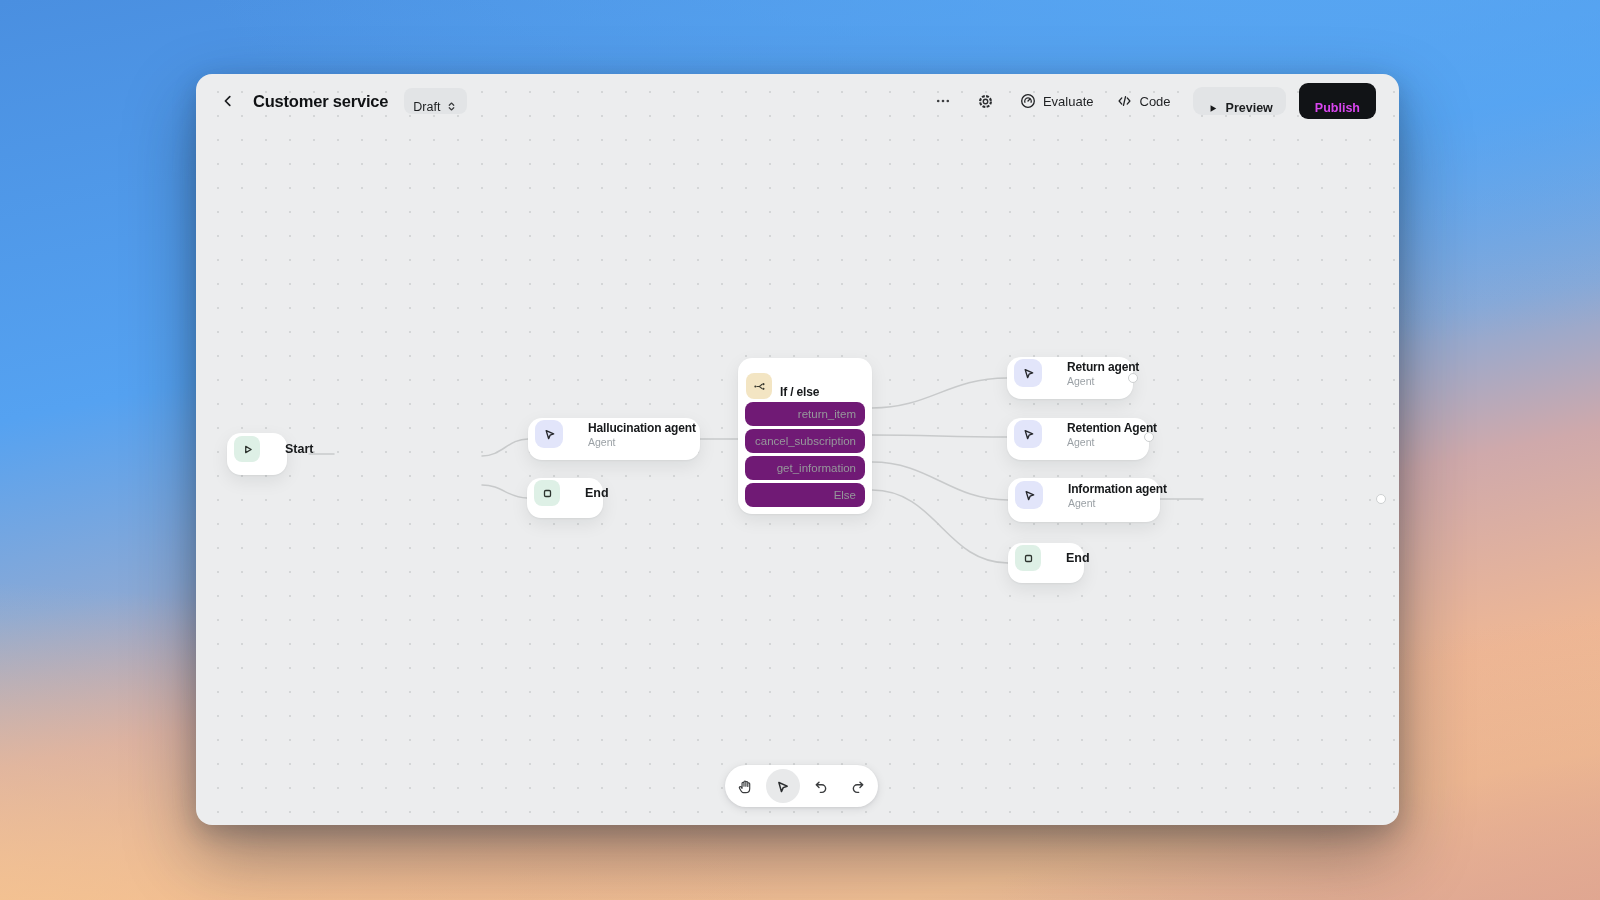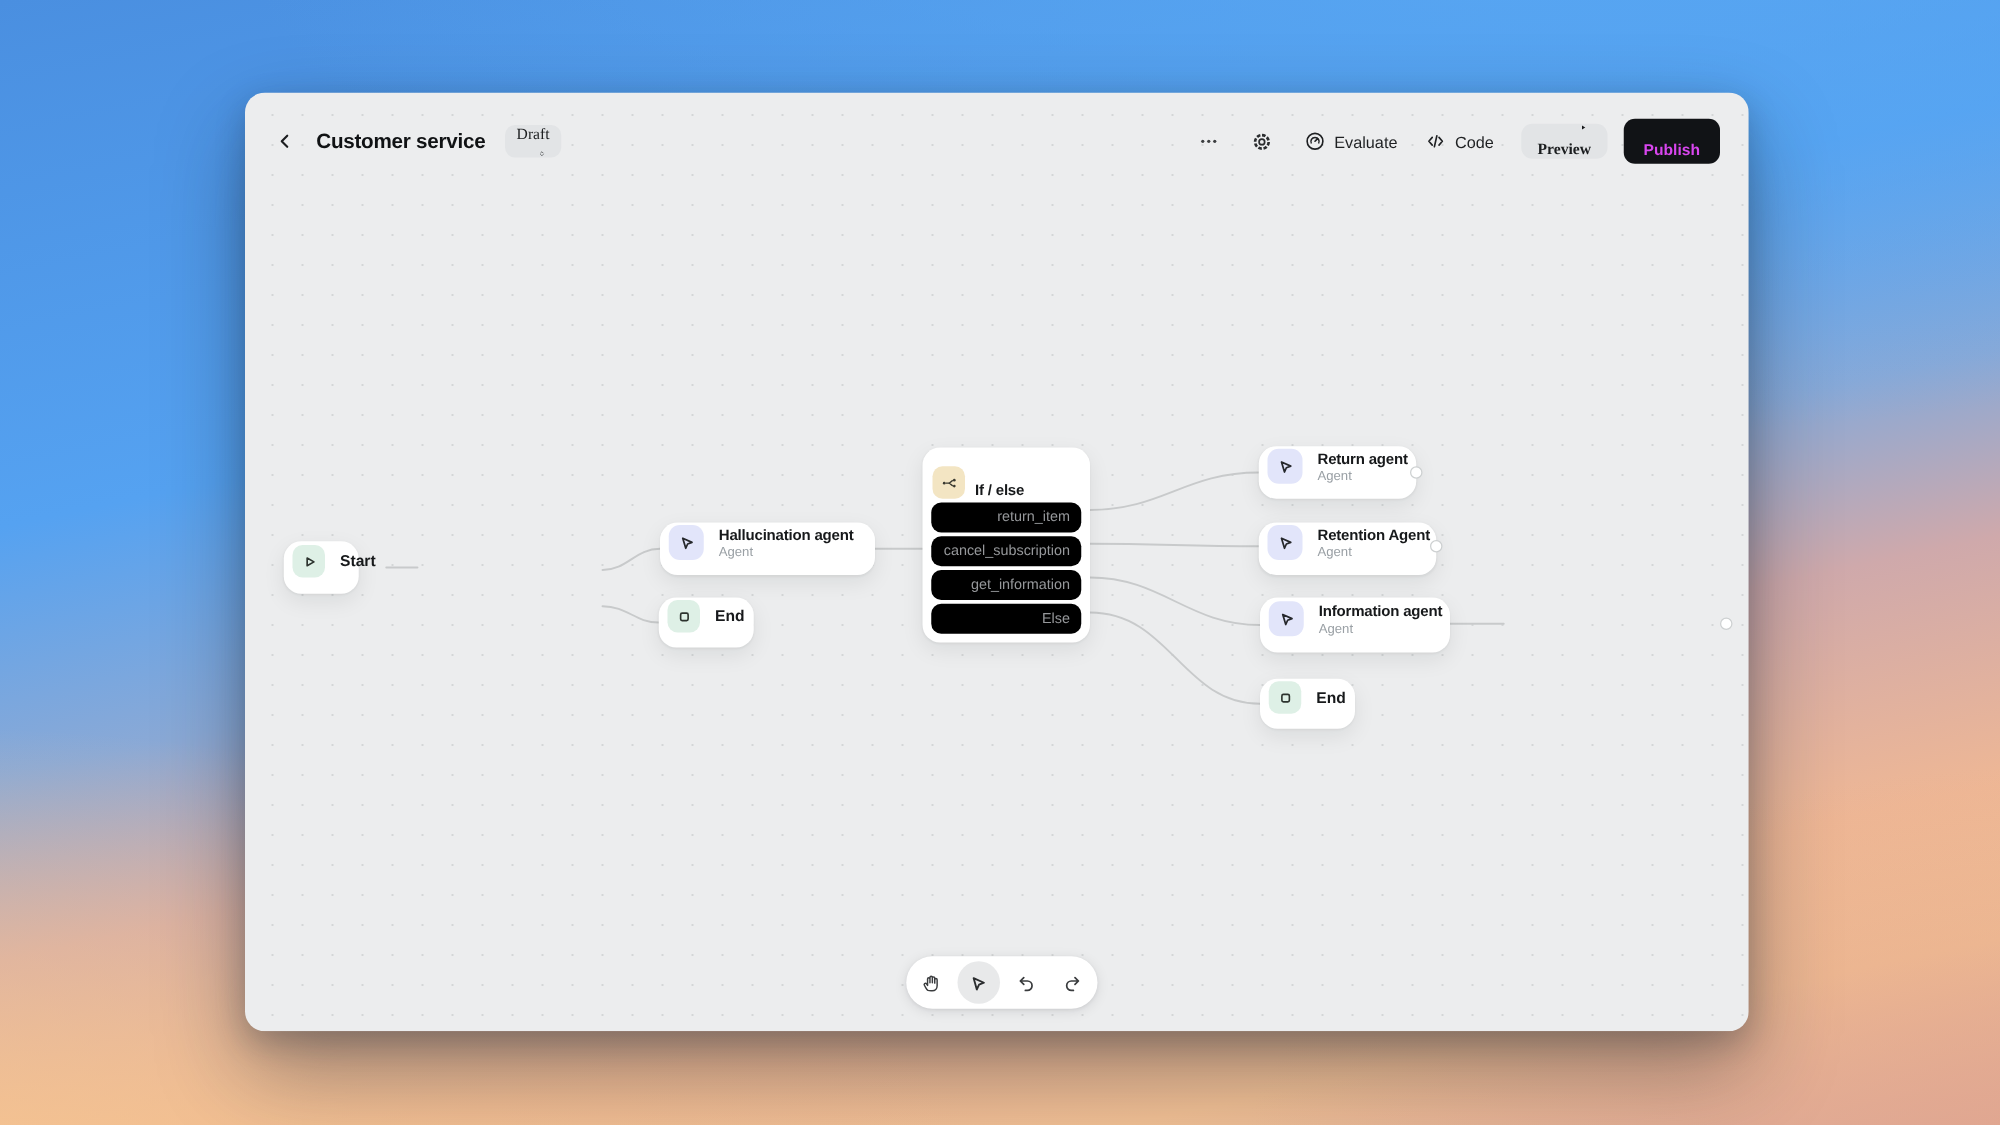--- a/index.html
+++ b/index.html
@@ -13,52 +13,52 @@
       linear-gradient(168deg,#4a8fe0 0%,#55a2f1 34%,#8aa9d6 50%,#cfa9ab 62%,#eeb795 78%,#f2c094 88%,#dcae9e 100%);
   }
   .window {
     position:absolute; left:196px; top:74px; width:1203px; height:751px;
     background-color:#ecedee; border-radius:16px;
     background-image:radial-gradient(circle,#d4d6d7 1.1px, transparent 1.25px);
     background-size:24px 24px; background-position:10px 6px;
     box-shadow:0 30px 70px rgba(20,30,45,.40), 0 8px 24px rgba(20,30,45,.22);
   }
   
-  .hdr { position:absolute; top:0; left:0; right:0; height:54px; display:flex; align-items:center; padding:0 23px 0 20px;margin-top:12px; }
+  .hdr { position:absolute; top:0; left:0; right:0; height:54px; display:flex; align-items:center; padding:0 23px 0 20px; }
   .hbtn { background:none; border:none; cursor:pointer; display:flex; align-items:center; justify-content:center; padding:4px; }
   .htitle { font-size:16.5px; font-weight:700; color:#101214; letter-spacing:-.2px; margin-left:13px; }
-  .pill { display:flex; align-items:flex-end; gap:5px; background:#e2e4e6; border:none; border-radius:8px; height:26px; padding:0 9px; font-family:Liberation Serif, serif; font-size:12.5px; color:#1b1d1f; cursor:pointer;flex-direction:column; }
+  .pill { display:flex; align-items:flex-end; gap:5px; background:#e2e4e6; border:none; border-radius:8px; height:26px; padding:0 9px; font-family:Liberation Sans, sans-serif; font-size:12.5px; color:#1b1d1f; cursor:pointer; }
   .draft { margin-left:16px; }
   .spacer { flex:1; }
   .hact { display:flex; align-items:center; gap:7px; background:none; border:none; font-family:inherit; font-size:13px; font-weight:500; color:#1f2123; cursor:pointer; margin-left:22px;justify-content:center; }
   .preview { margin-left:22px; height:28px; border-radius:9px; font-weight:600; gap:7px; padding:0 13px; }
   .publish { margin-left:13px; height:28px; border-radius:9px; background:#111316; color:#d946ef; border:none; font-family:inherit; font-size:12.5px; font-weight:600; padding:18px 16px; cursor:pointer; }
   
   .edges { position:absolute; left:0; top:0; pointer-events:none; }
   .edges path { fill:none; stroke:#c8cacb; stroke-width:1.5; stroke-linecap:round; }
   .node {
     position:absolute; background:#fff; border-radius:14px;
     box-shadow:0 1px 2px rgba(15,20,25,.05), 0 6px 18px rgba(15,20,25,.08);
   }
-  .nrow { display:flex; align-items:center; gap:12px; padding:7px 10px 17px 7px; }
+  .nrow { display:flex; align-items:center; gap:25px; padding:7px 10px 17px 7px; }
   .tile { flex:0 0 auto; display:flex; align-items:center; justify-content:center; border-radius:8px; }
   .t26 { width:26px; height:26px; }
   .t28 { width:28px; height:28px; border-radius:9px; }
   .mint { background:#def0e6; }
   .lav  { background:#e2e5fa; }
   .gold { background:#f6e79f; }
   .tan  { background:#f3e5c3; }
   .ntitle { font-size:12px; font-weight:600; color:#17191b; letter-spacing:-.15px; white-space:nowrap; }
   .nlabel { font-size:12.5px; font-weight:600; color:#17191b; white-space:nowrap; }
   .ntext { display:flex; flex-direction:column; line-height:1; }
   .ntext .ntitle { line-height:15px; }
   .nsub { font-size:10.5px; color:#9aa0a5; line-height:12px; }
   .branching { padding:7px; }
   .bhead { display:flex; align-items:flex-end; gap:8px; height:34px; padding:0 3px 0 1px; }
-  .brow { height:24px; border-radius:8px; background:#000000; margin-top:3px; display:flex; align-items:center; justify-content:flex-end; padding-right:9px; cursor:pointer; }
+  .brow { height:24px; border-radius:8px; background:#701a75; margin-top:3px; display:flex; align-items:center; justify-content:flex-end; padding-right:9px; cursor:pointer; }
   .brow:first-of-type { margin-top:0; }
   .brow span { font-size:11.5px; color:#96989b; white-space:nowrap; }
   .port { position:absolute; width:10px; height:10px; border-radius:50%; background:#fff; border:1.5px solid #cdd0d1; }
   
   .toolbar { position:absolute; left:529px; top:691px; width:153px; height:42px; background:#fff; border-radius:21px; box-shadow:0 2px 10px rgba(15,20,25,.10), 0 1px 3px rgba(15,20,25,.07); display:flex; align-items:center; justify-content:center; gap:4px; }
   .tbtn { width:34px; height:34px; border:none; background:none; border-radius:50%; display:flex; align-items:center; justify-content:center; cursor:pointer; }
   .tbtn.active { background:#e8e9ea; }
   svg { display:block; }
 </style>
 </head>

